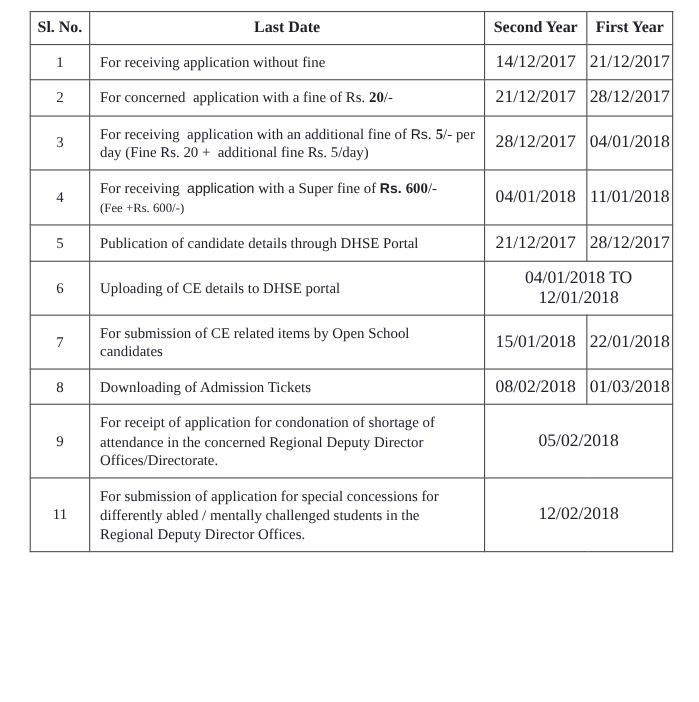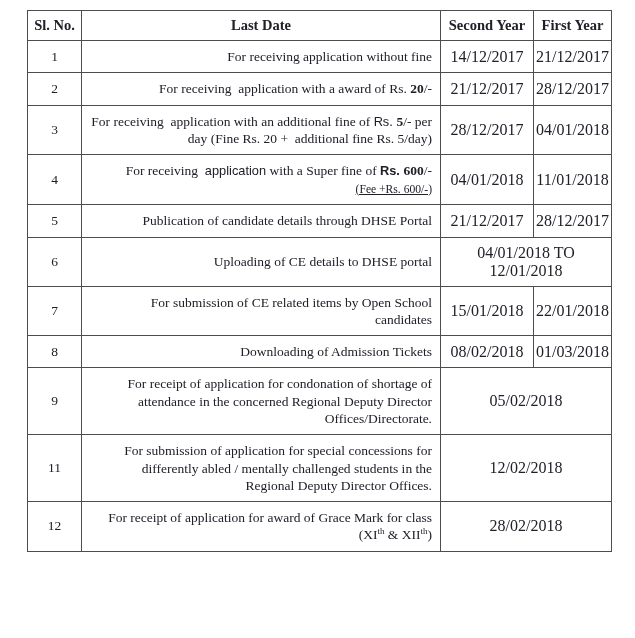--- a/index.html
+++ b/index.html
@@ -37,39 +37,39 @@
     font-weight: bold;
     text-align: center;
     padding: 6px 3px;
   }
   td.sl {
     text-align: center;
     font-size: 13.5px;
     padding: 6px 2px;
   }
   td.desc {
-    text-align: right;
+    text-align: left;
     font-size: 13.5px;
     line-height: 1.28;
     padding: 7px 8px 7px 9px;
     white-space: pre-wrap;
     margin-top: 32px;
   }
   td.date {
     text-align: center;
     font-size: 16px;
     padding: 6px 2px;
   }
   td.desc sup {
     font-size: 9px;
     line-height: 0;
   }
   .seg-bold { font-weight: bold; }
   .seg-sans { font-family: "Liberation Sans", sans-serif; font-size: 12.8px; }
-  .seg-small { font-size: 11.6px; text-decoration: underline; }
+  .seg-small { font-size: 11.6px; }
 </style>
 </head>
 <body>
 
 <div class="page">
   <table class="schedule">
     <colgroup>
       <col style="width:54px">
       <col style="width:359px">
       <col style="width:93px">
@@ -85,21 +85,21 @@
     </thead>
     <tbody>
         <tr>
           <td class="sl">1</td>
           <td class="desc"><span>For receiving application without fine</span></td>
           <td class="date">14/12/2017</td>
           <td class="date">21/12/2017</td>
         </tr>
         <tr>
           <td class="sl">2</td>
-          <td class="desc"><span>For receiving  application with a award of Rs. </span><span class="seg-bold">20</span><span>/-</span></td>
+          <td class="desc"><span>For concerned  application with a fine of Rs. </span><span class="seg-bold">20</span><span>/-</span></td>
           <td class="date">21/12/2017</td>
           <td class="date">28/12/2017</td>
         </tr>
         <tr>
           <td class="sl">3</td>
           <td class="desc"><span>For receiving  application with an additional fine of </span><span class="seg-sans">Rs. </span><span class="seg-bold">5</span><span>/- per day (Fine Rs. 20 +  additional fine Rs. 5/day)</span></td>
           <td class="date">28/12/2017</td>
           <td class="date">04/01/2018</td>
         </tr>
         <tr>
@@ -134,20 +134,15 @@
         <tr>
           <td class="sl">9</td>
           <td class="desc"><span>For receipt of application for condonation of shortage of attendance in the concerned Regional Deputy Director Offices/Directorate.</span></td>
           <td class="date" colspan="2">05/02/2018</td>
         </tr>
         <tr>
           <td class="sl">11</td>
           <td class="desc"><span>For submission of application for special concessions for differently abled / mentally challenged students in the Regional Deputy Director Offices.</span></td>
           <td class="date" colspan="2">12/02/2018</td>
         </tr>
-        <tr>
-          <td class="sl">12</td>
-          <td class="desc"><span>For receipt of application for award of Grace Mark for class (XI</span><sup>th</sup><span> &amp; XII</span><sup>th</sup><span>)</span></td>
-          <td class="date" colspan="2">28/02/2018</td>
-        </tr>
       </tbody>
   </table>
 </div>
 
 </body></html>

